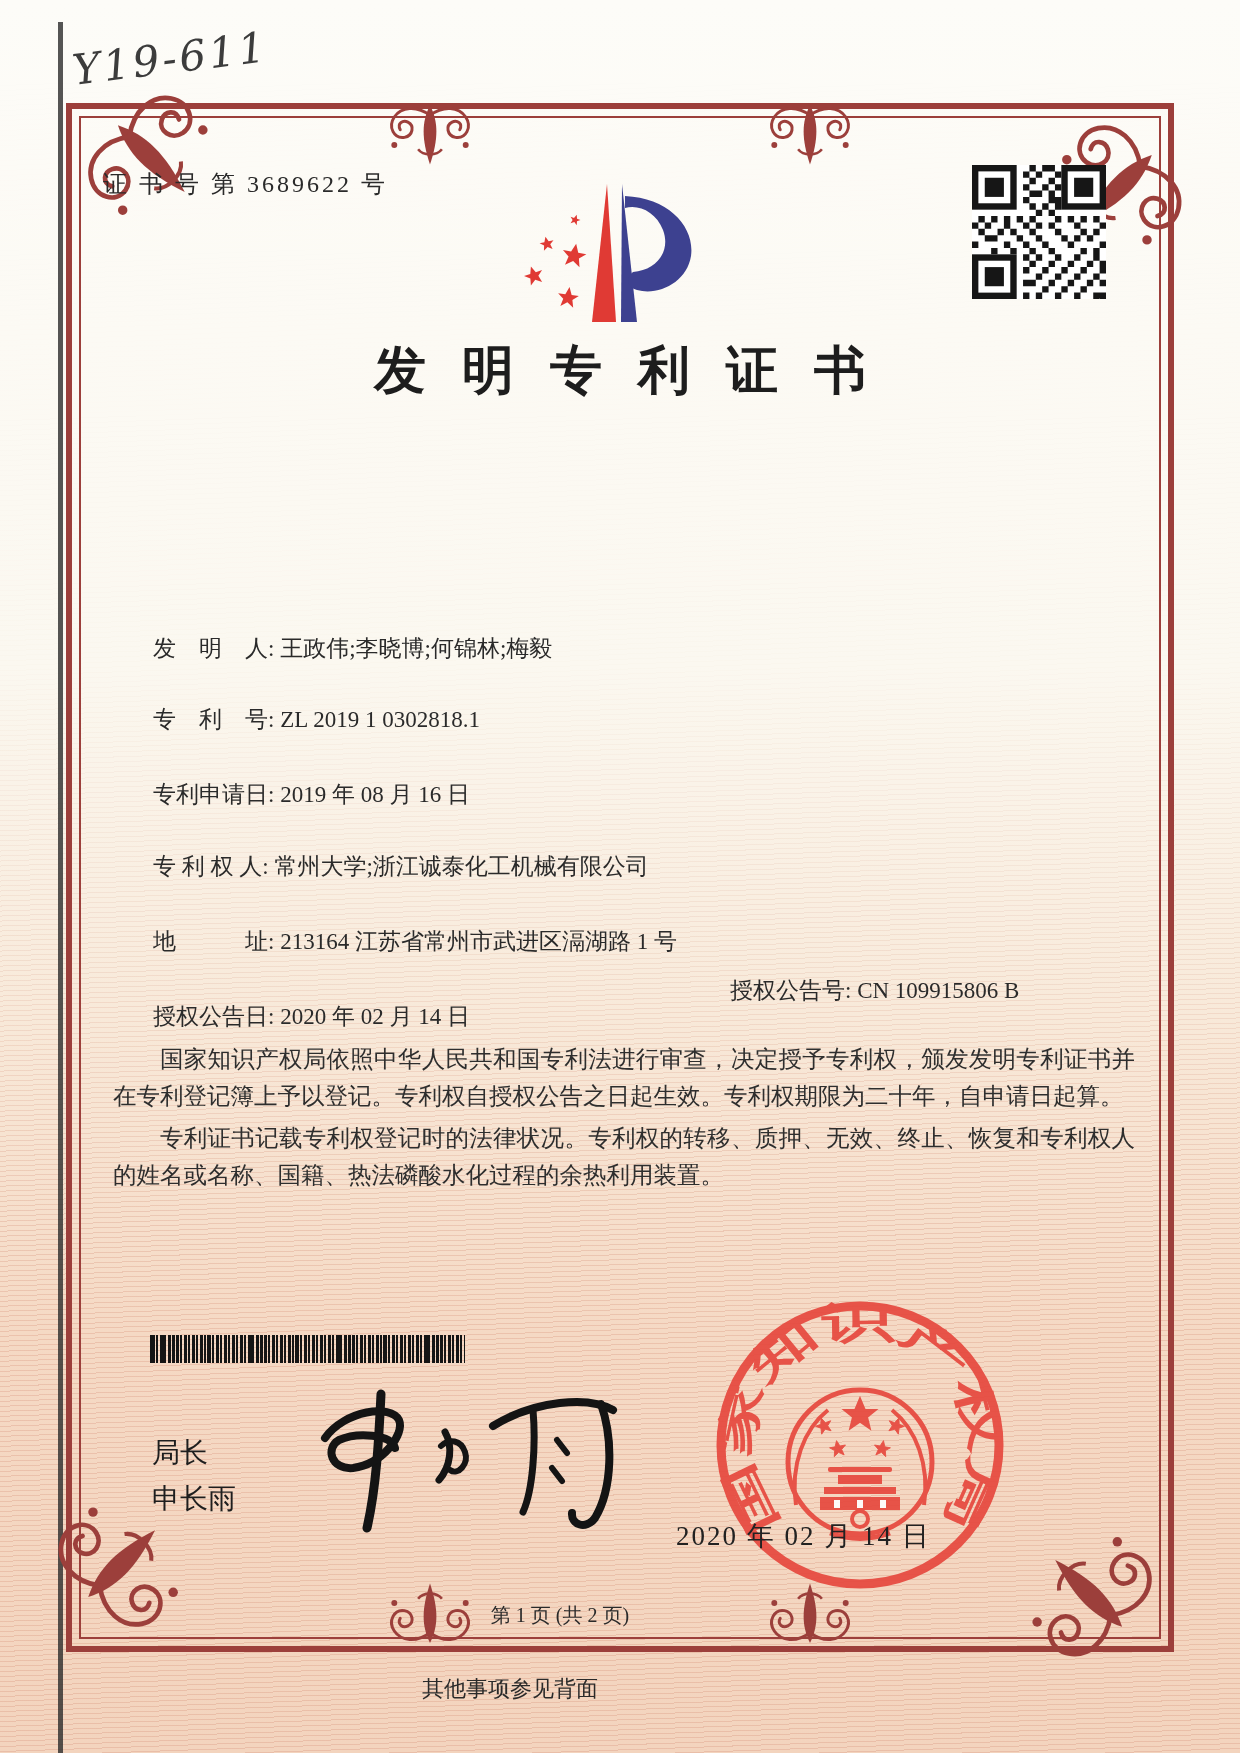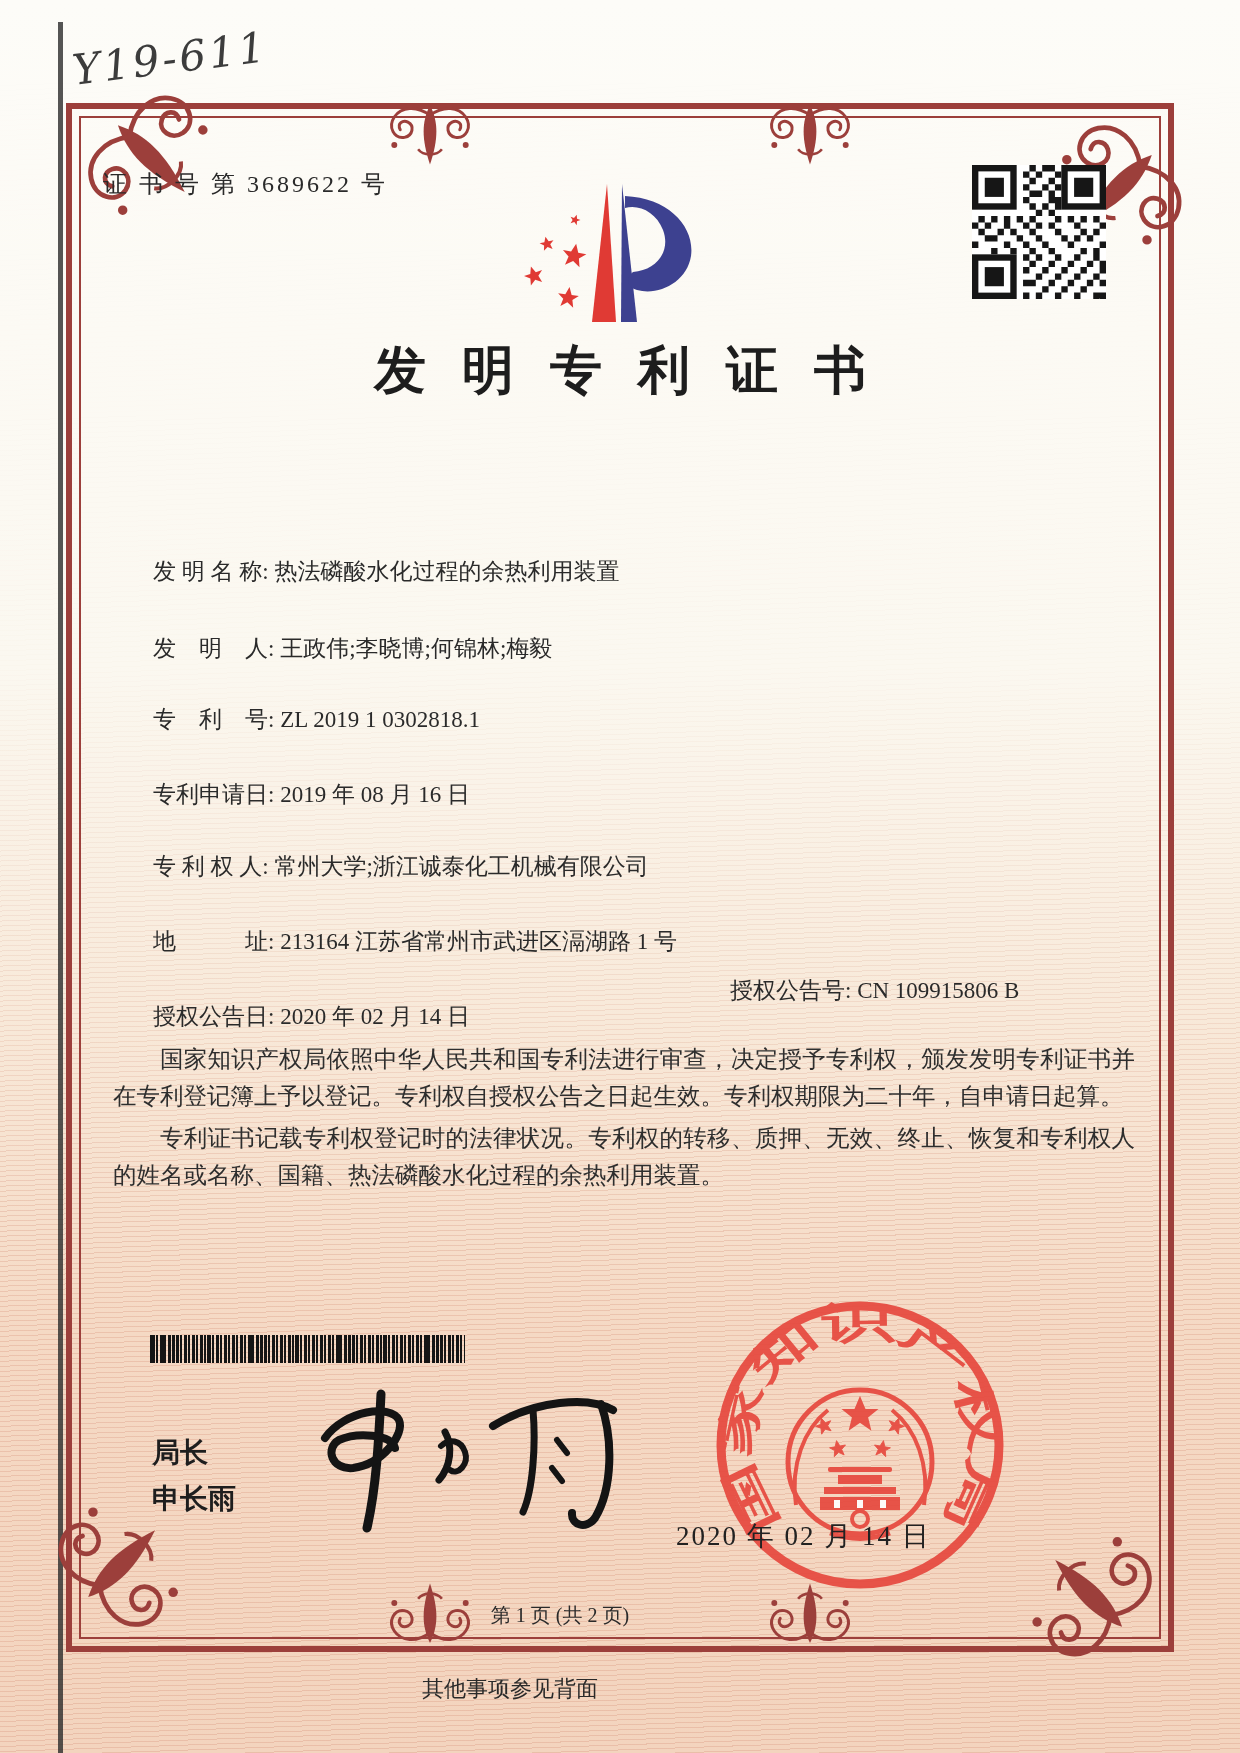--- a/index.html
+++ b/index.html
@@ -28,21 +28,21 @@
   .row .grp2{position:absolute;left:553px;top:0;white-space:pre;margin-left:47px;}
   .paras{position:absolute;left:113px;top:1018px;width:1022px;font-size:23.5px;line-height:37px;
     text-align:justify;color:#2e2e2e;margin-top:23px;}
   .paras p{margin:0 0 5px 0;text-indent:2em;}
   .barcode{position:absolute;left:150px;top:1335px;width:313px;height:28px;border-left:2px solid #151515;
     background:
       repeating-linear-gradient(90deg,#151515 0 2px,rgba(0,0,0,0) 2px 4px),
       repeating-linear-gradient(90deg,#151515 0 3px,rgba(0,0,0,0) 3px 8px),
       repeating-linear-gradient(90deg,#151515 0 1px,rgba(0,0,0,0) 1px 11px);}
   .duty{position:absolute;left:152px;top:1430px;font-family:"Liberation Sans","DejaVu Sans",sans-serif;
-    font-weight:700;font-size:28px;color:#1e1e1e;line-height:46px;}
+    font-weight:400;font-size:28px;color:#1e1e1e;line-height:46px;}
   .sig{position:absolute;left:295px;top:1382px;width:345px;height:158px;}
   .seal{position:absolute;left:712px;top:1297px;width:296px;height:296px;opacity:.92;}
   .seal-date{position:absolute;left:676px;top:1518px;font-size:27px;letter-spacing:2px;color:#222;z-index:5;}
   .page-footer{position:absolute;left:380px;top:1602px;width:360px;text-align:center;font-size:20px;color:#2a2a2a;}
   .back-note{position:absolute;left:330px;top:1674px;width:360px;text-align:center;font-size:22px;color:#2a2a2a;}
 </style>
 </head>
 <body>
 
 <div class="page">
@@ -126,23 +126,20 @@
       M54 90h6v6h-6z M72 90h6v6h-6z M90 90h6v6h-6z M108 90h6v6h-6z M120 90h6v6h-6z
       M48 96h6v6h-6z M66 96h6v6h-6z M84 96h6v6h-6z M102 96h6v6h-6z M120 96h6v6h-6z
       M60 102h6v6h-6z M78 102h6v6h-6z M96 102h6v6h-6z M114 102h6v6h-6z
       M48 108h6v6h-6z M54 108h6v6h-6z M72 108h6v6h-6z M90 108h6v6h-6z M108 108h6v6h-6z M120 108h6v6h-6z
       M66 114h6v6h-6z M84 114h6v6h-6z M102 114h6v6h-6z
       M48 120h6v6h-6z M60 120h6v6h-6z M78 120h6v6h-6z M96 120h6v6h-6z M114 120h6v6h-6z M120 120h6v6h-6z"></path>
   </svg>
 
   <div class="title">发明专利证书</div>
 
-  <div class="row" style="top:530px">
-    <span class="lab">发 明 名 称: </span><span>热法磷酸水化过程的余热利用装置</span>
-  </div>
   <div class="row" style="top:607px">
     <span class="lab">发　明　人: </span><span>王政伟;李晓博;何锦林;梅毅</span>
   </div>
   <div class="row" style="top:678px">
     <span class="lab">专　利　号: </span><span>ZL 2019 1 0302818.1</span>
   </div>
   <div class="row" style="top:753px">
     <span class="lab">专利申请日: </span><span>2019 年 08 月 16 日</span>
   </div>
   <div class="row" style="top:825px">

